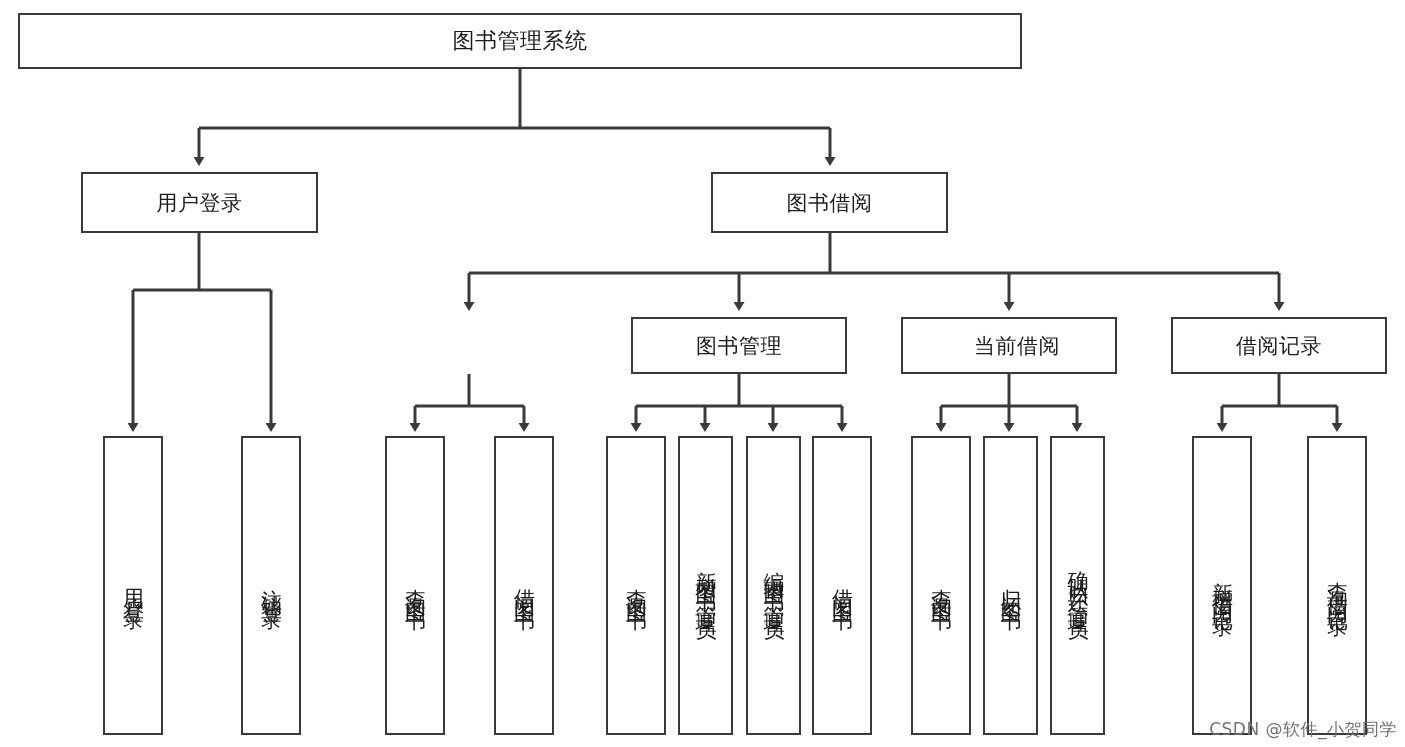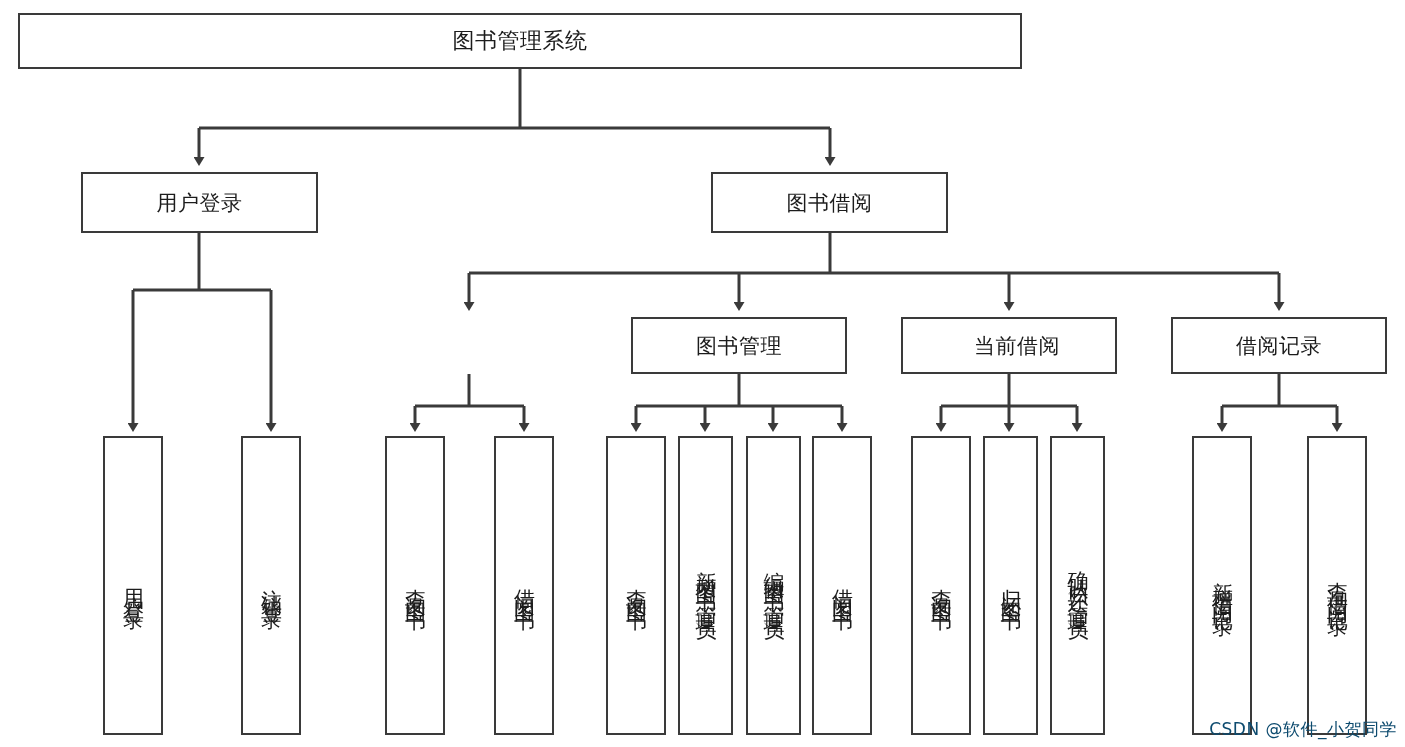--- a/index.html
+++ b/index.html
@@ -56,21 +56,21 @@
     writing-mode: vertical-rl;
     text-orientation: upright;
     display: block;
     text-align: center;
   }
   #watermark {
     position: absolute;
     right: 8px;
     bottom: 6px;
     font-size: 17px;
-    color: #0c4a6e;
+    color: #737373;
     white-space: nowrap;
     z-index: 5;
     letter-spacing: 0.5px;
   }
 </style>
 </head>
 <body>
 
 <div id="canvas">
 

